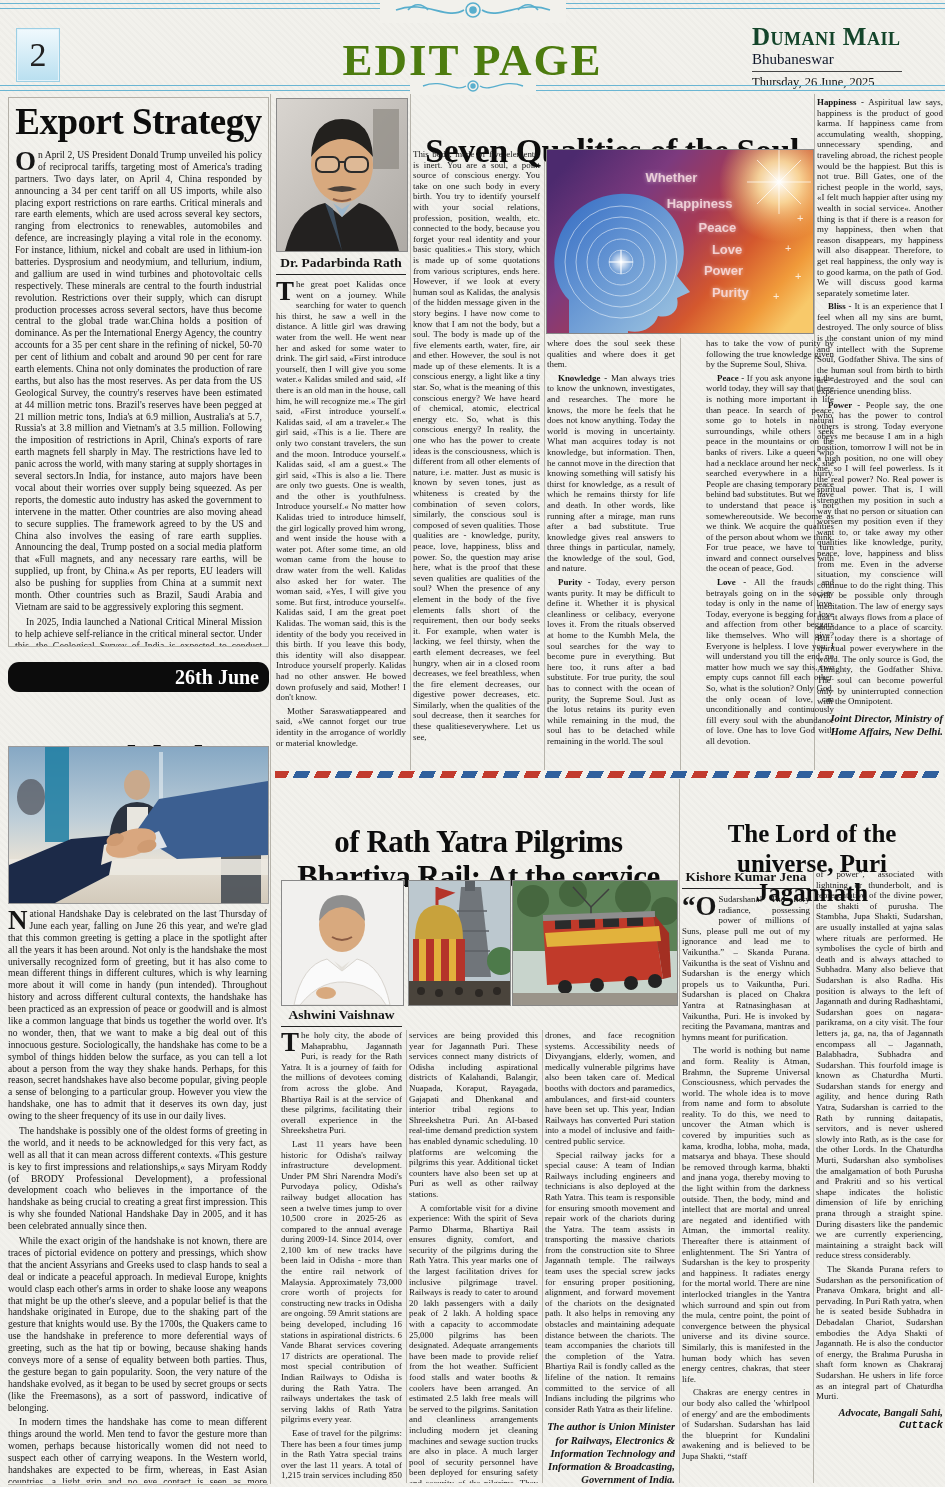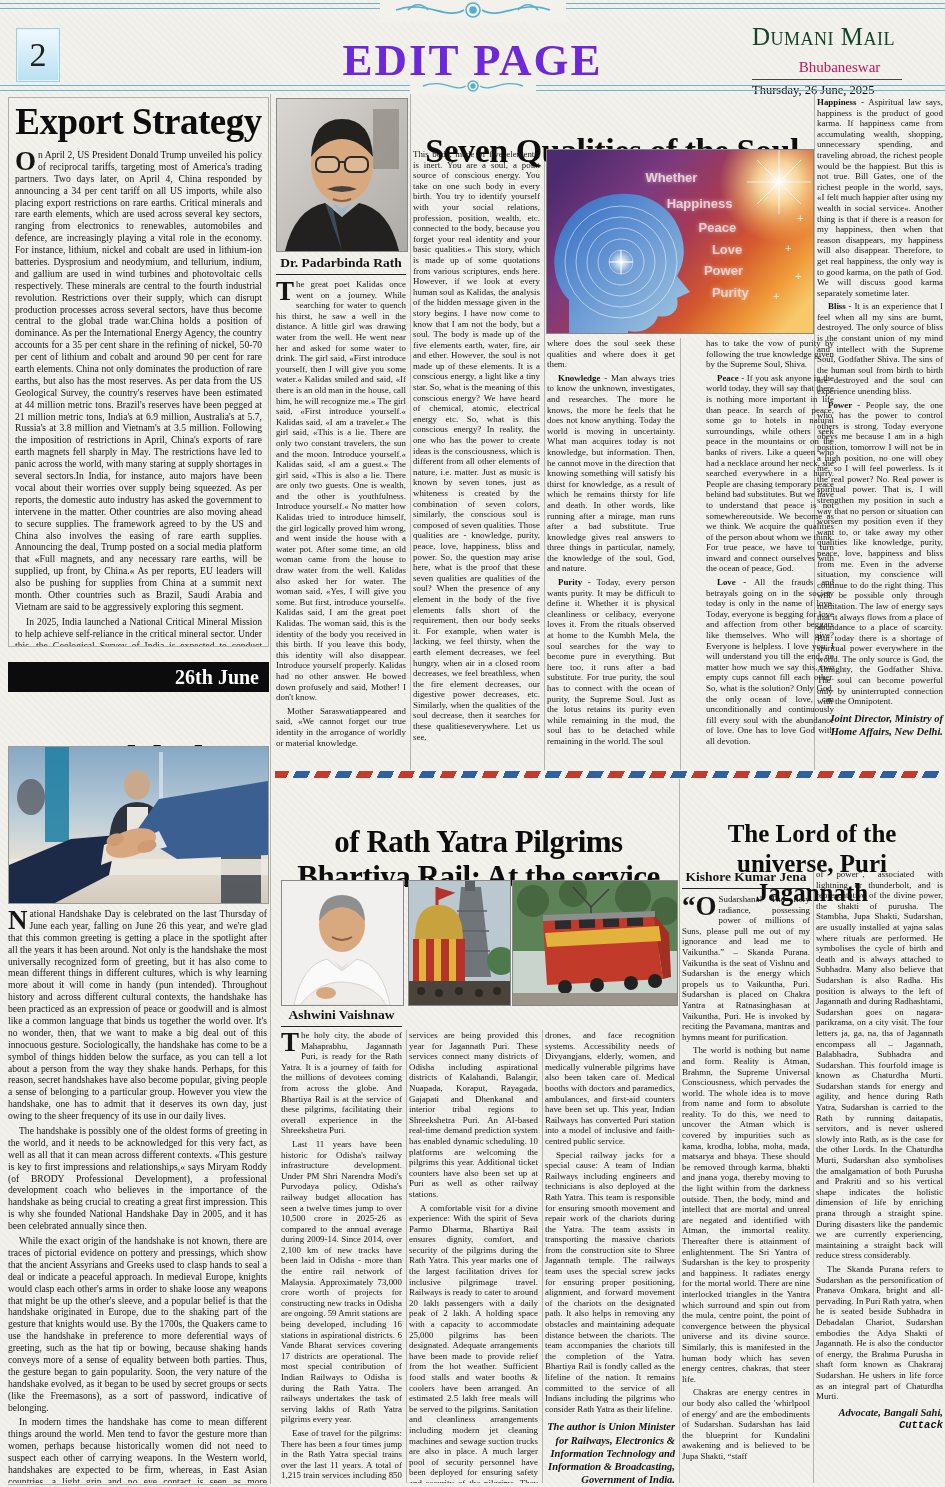--- a/index.html
+++ b/index.html
@@ -9,24 +9,24 @@
     background-image:repeating-linear-gradient(45deg,rgba(0,0,0,0.015) 0 2px,transparent 2px 5px);
     font-family:"Liberation Serif",serif;color:#161616;
   }
   .abs{position:absolute;}
   
   .blue-rule{left:0;right:0;height:4px;border-top:1px solid #6ab5d2;border-bottom:1px solid #6ab5d2;}
   .flourish{background:#f2f1ec;padding:0 8px;}
   #page-no{left:16px;top:28px;width:42px;height:52px;background:linear-gradient(#f0f9fd,#b9dff0);
     border:1px solid #9ccfe4;box-shadow:0 0 0 1px #e4f2f9 inset;display:flex;align-items:center;justify-content:center;
     font-size:34px;color:#222;}
-  #edit-title{left:0;right:0;top:34px;text-align:center;font-size:45px;font-weight:600;color:#6d28d9;letter-spacing:2px;}
+  #edit-title{left:0;right:0;top:34px;text-align:center;font-size:45px;font-weight:600;color:#4d7c0f;letter-spacing:2px;}
   #masthead{right:18px;top:24px;width:175px;text-align:left;}
-  #masthead .paper{font-variant:small-caps;font-weight:normal;font-size:25px;color:#14452a;letter-spacing:0.5px;line-height:1.05;}
-  #masthead .city{font-size:15px;color:#be185d;margin-top:9px;text-align:center;}
+  #masthead .paper{font-variant:small-caps;font-weight:bold;font-size:25px;color:#14452a;letter-spacing:0.5px;line-height:1.05;}
+  #masthead .city{font-size:15px;color:#0f172a;margin-top:1px;}
   #masthead .sep{border-top:1px solid #444;width:150px;margin:3px 0 3px;}
   #masthead .date{font-size:12.5px;color:#101010;}
   
   .vrule{width:0;border-left:1px solid #b6b3aa;}
   .airmail{background:repeating-linear-gradient(115deg,#c23b2e 0 13px,#f2f1ec 13px 19px,#30609d 19px 32px,#f2f1ec 32px 38px);}
   
   .col{position:absolute;text-align:justify;overflow:hidden;}
   .col p{margin:0 0 3px;text-indent:11px;}
   .col p.first{text-indent:0;}
   .dc::first-letter{float:left;font-size:27px;line-height:22px;padding:1px 2px 0 0;font-weight:bold;}
@@ -34,21 +34,21 @@
   .t88{font-size:8.9px;line-height:1.19;}
   .lead-b{font-weight:bold;}
   .lead-b::after{content:" ";}
   .credit{font-style:italic;font-weight:bold;text-align:right;font-size:10.5px;line-height:1.25;}
   .headline{font-weight:bold;color:#0d0d0d;text-align:center;font-family:"Liberation Serif",serif;margin-top:40px;}
   .byline{font-weight:bold;text-align:center;border-bottom:1px solid #222;padding-bottom:3px;}
   
   #export{left:8px;top:97px;width:247px;height:548px;border:1px solid #b3b0a8;padding:0 6px;overflow:hidden;}
   #export .headline{font-size:37px;letter-spacing:-0.5px;margin:2px 0 6px;}
   #banner{left:8px;top:662px;width:251px;height:30px;background:#0c0c0c;color:#fff;font-weight:bold;
-    font-size:20px;text-align:right;padding-right:10px;line-height:30px;}
+    font-size:20px;text-align:right;padding-right:10px;line-height:30px;border-radius:11px;}
   #hs-head{left:8px;top:697px;width:261px;font-size:39px;}
   #hs-photo{left:8px;top:746px;width:259px;height:156px;border:1px solid #999;}
   #hs-body{left:8px;top:908px;width:259px;height:575px;}
   #left-bottom-rule{left:8px;top:1484px;width:260px;border-top:1px solid #b6b3aa;}
   #rath-photo{left:276px;top:98px;width:130px;height:152px;border:1px solid #8a8a8a;}
   #rath-name{left:276px;top:255px;width:130px;font-size:13.5px;}
   #rath-col{left:276px;top:279px;width:130px;height:491px;}
   #sq-head{left:411px;top:92px;width:402px;font-size:34px;letter-spacing:-0.5px;}
   #sq-col1{left:413px;top:149px;width:127px;height:621px;}
   #sq-img{left:546px;top:149px;width:266px;height:183px;overflow:hidden;border:1px solid #888;}

